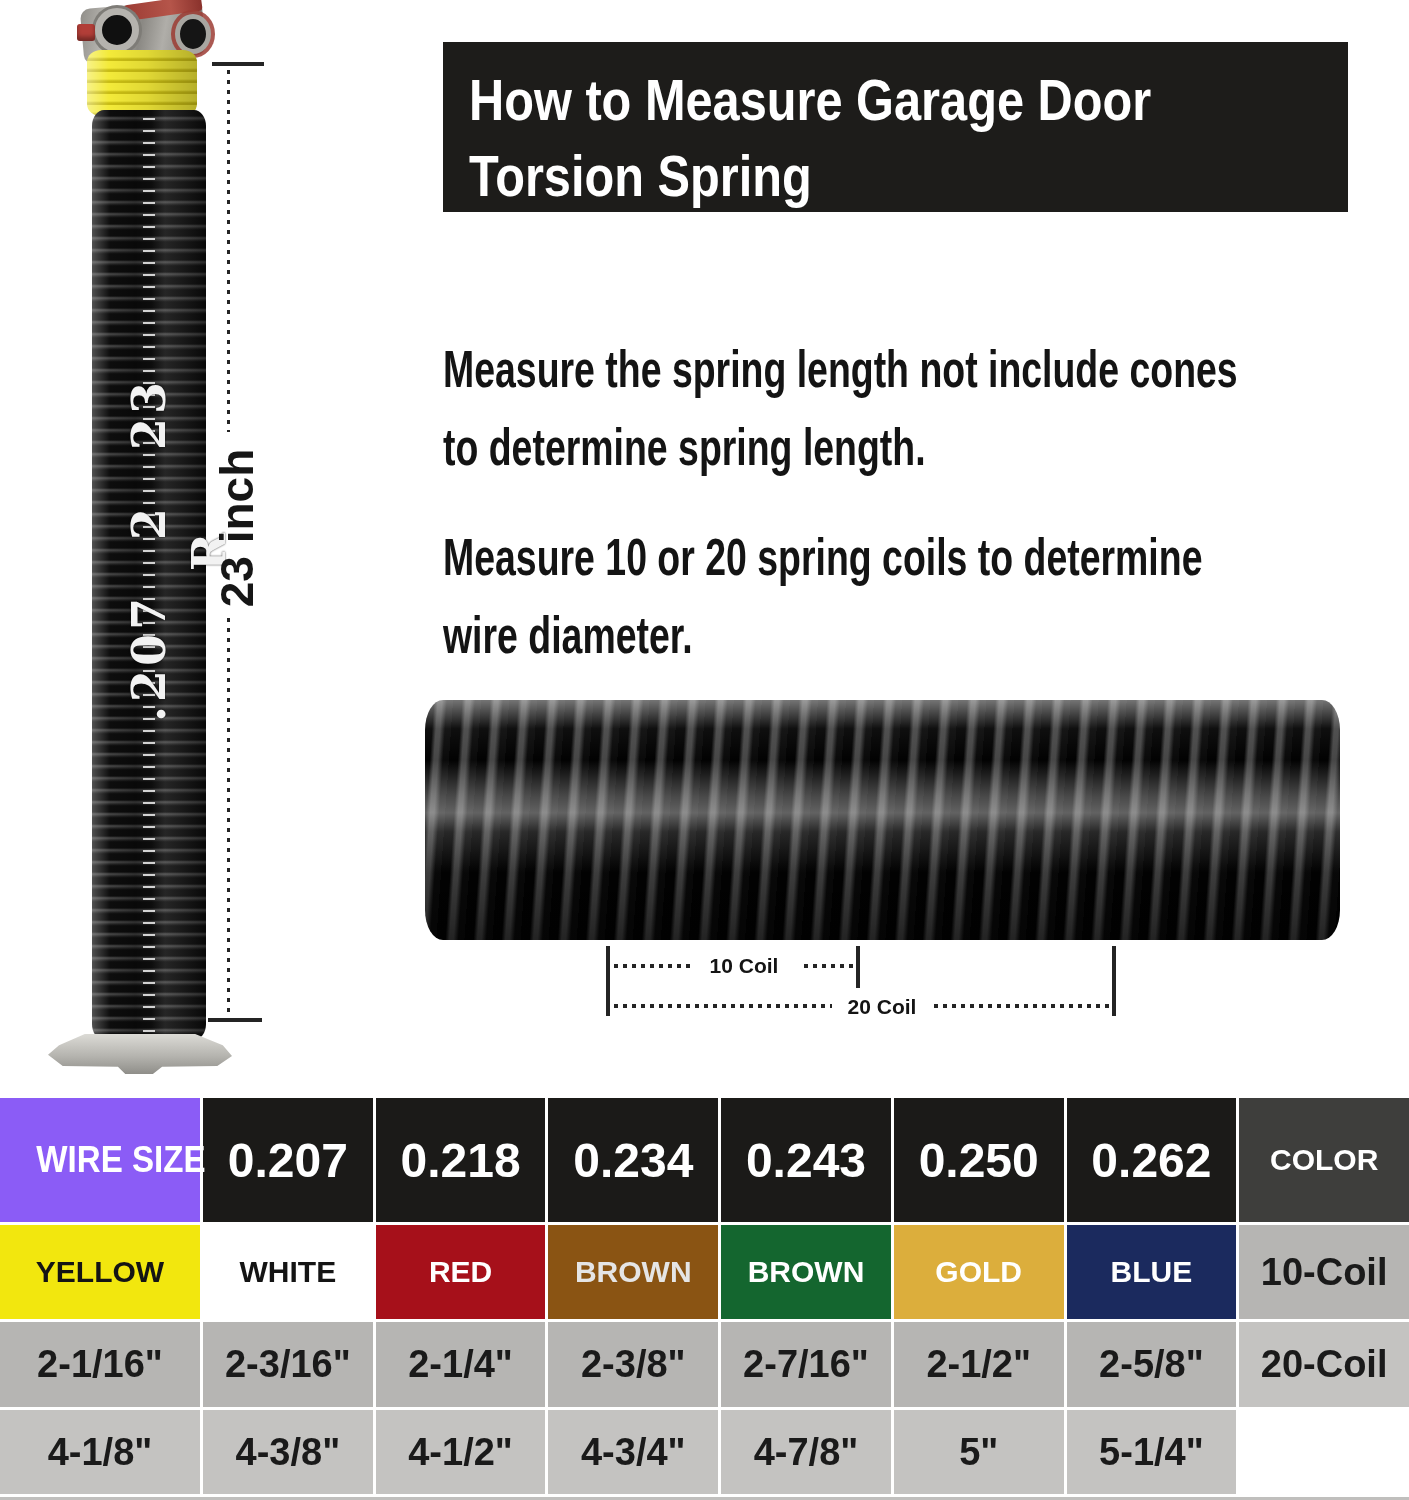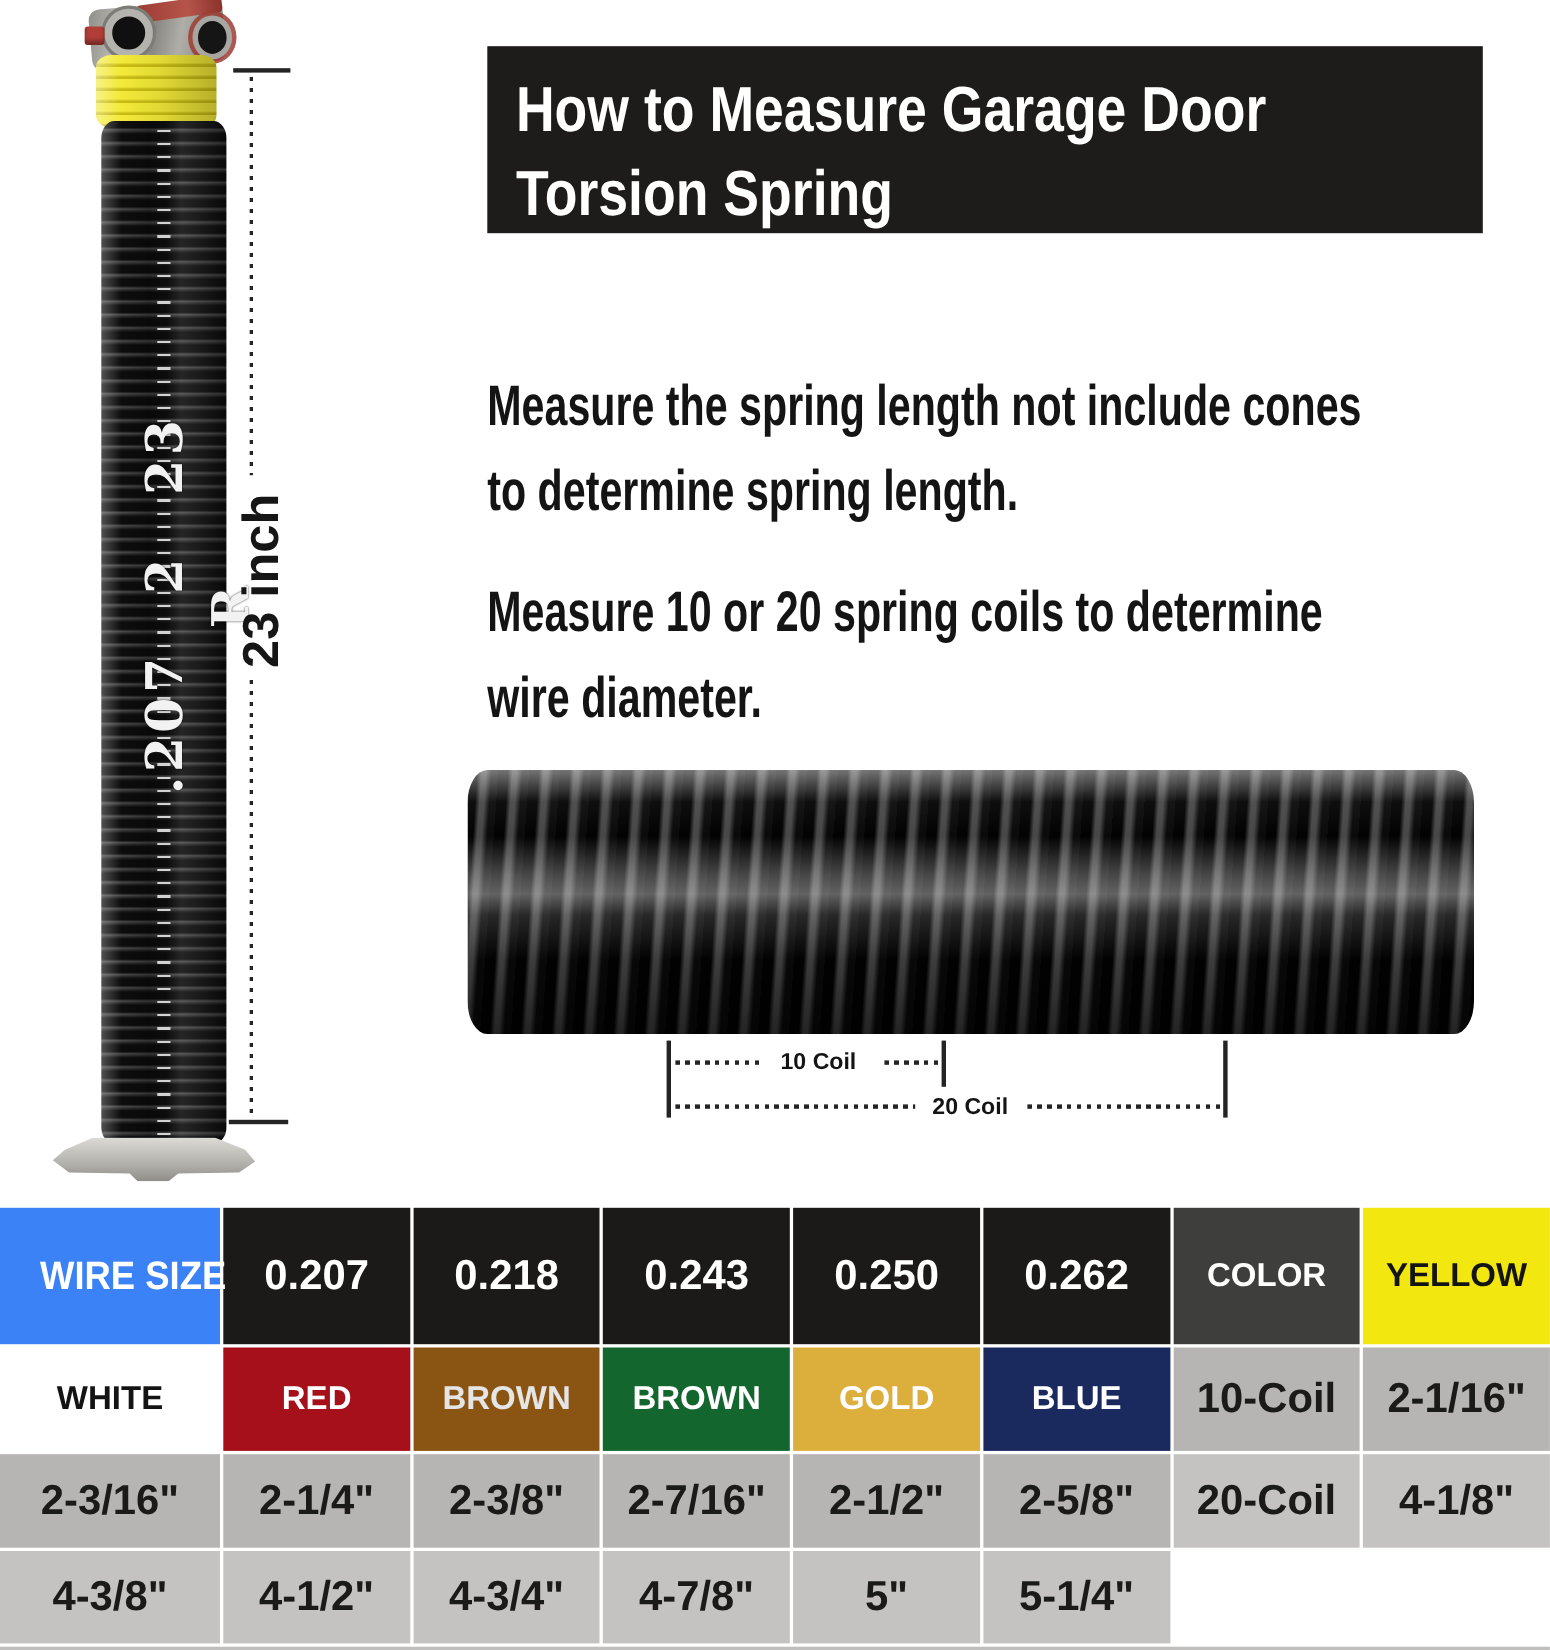--- a/index.html
+++ b/index.html
@@ -64,21 +64,21 @@
       linear-gradient(180deg,rgba(255,255,255,.45) 0%,rgba(255,255,255,.05) 12%,rgba(255,255,255,0) 25%,rgba(255,255,255,.28) 40%,rgba(255,255,255,.38) 47%,rgba(255,255,255,.15) 55%,rgba(0,0,0,.15) 72%,rgba(0,0,0,.40) 92%,rgba(0,0,0,.5) 100%),
       repeating-linear-gradient(94deg,#020202 0 9px,#474747 13px 17px,#0a0a0a 22px 28px);}
   .coil-label{font-size:21px;color:#141414;text-align:center;line-height:36px;}
 
   
   .spec-table{left:0;top:1098px;width:1409px;height:402px;display:grid;
     grid-template-columns:200px repeat(7,1fr);
     grid-template-rows:124px 94px 85px 84px 3px;
     gap:3px;background:#ffffff;}
   .tcell{display:flex;align-items:center;justify-content:center;white-space:nowrap;}
-  .r1{color:#ffffff;font-size:38px;}
+  .r1{color:#ffffff;font-size:48px;}
   .r1.hdr{font-size:36px;}
   .r2{font-size:30px;}
   .r34{color:#1a1a1a;font-size:38px;}
   .sliver{grid-column:1 / -1;background:#c0bfbd;}
 </style>
 </head>
 <body>
 
 <div id="canvas">
 
@@ -121,25 +121,26 @@
   <div class="abs tick" style="left:1112px;top:946px;width:4px;height:70px;"></div>
   <div class="abs hdots" style="left:614px;top:964px;width:76px;"></div>
   <div class="abs coil-label" style="left:688px;top:948px;width:112px;">10 Coil</div>
   <div class="abs hdots" style="left:804px;top:964px;width:50px;"></div>
   <div class="abs hdots" style="left:614px;top:1004px;width:218px;"></div>
   <div class="abs coil-label" style="left:832px;top:989px;width:100px;">20 Coil</div>
   <div class="abs hdots" style="left:934px;top:1004px;width:176px;"></div>
 
   <div class="abs spec-table">
 
-    <div class="tcell r1 hdr" style="background-color: #3b82f6; padding-left: 41px;">
+    <div class="tcell r1 hdr" style="background-color: #8b5cf6; padding-left: 41px;">
         <span class="cnd" style="transform:scaleX(.92);transform-origin:center;">WIRE SIZE</span>
       </div>
     <div class="tcell r1" style="background-color: rgb(27, 26, 24);">0.207</div>
     <div class="tcell r1" style="background-color: rgb(27, 26, 24);">0.218</div>
+    <div class="tcell r1" style="background-color: rgb(27, 26, 24);">0.234</div>
     <div class="tcell r1" style="background-color: rgb(27, 26, 24);">0.243</div>
     <div class="tcell r1" style="background-color: rgb(27, 26, 24);">0.250</div>
     <div class="tcell r1" style="background-color: rgb(27, 26, 24);">0.262</div>
 
     <div class="tcell r2" style="color: rgb(255, 255, 255); background-color: rgb(62, 62, 60);">COLOR</div>
     <div class="tcell r2" style="background-color: rgb(242, 231, 14); color: rgb(20, 20, 20);">YELLOW</div>
     <div class="tcell r2" style="background-color: rgb(255, 255, 255); color: rgb(20, 20, 20);">WHITE</div>
     <div class="tcell r2" style="background-color: rgb(166, 16, 26); color: rgb(255, 255, 255);">RED</div>
     <div class="tcell r2" style="background-color: rgb(138, 84, 19); color: #e5e5e5;">BROWN</div>
     <div class="tcell r2" style="background-color: rgb(20, 102, 47); color: rgb(255, 255, 255);">BROWN</div>

